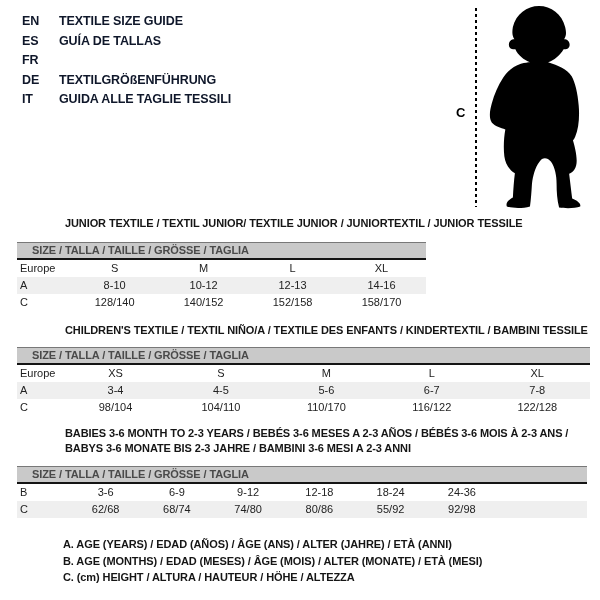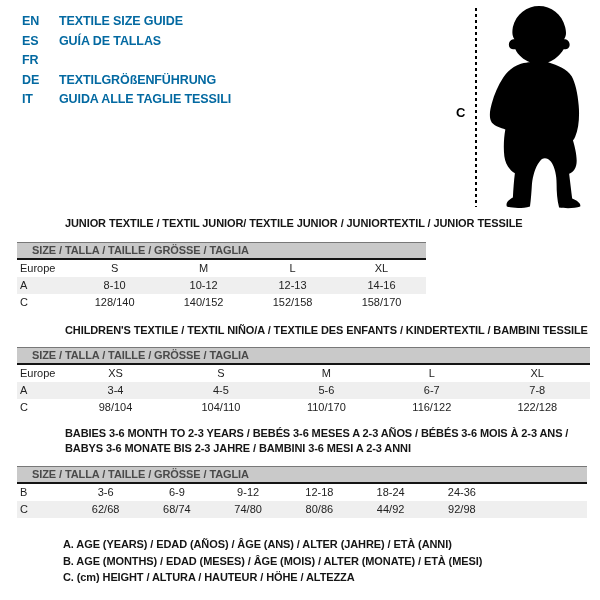--- a/index.html
+++ b/index.html
@@ -2,21 +2,21 @@
 <html><head>
 <meta charset="utf-8">
 <style>
   html,body{margin:0;padding:0;background:#fff;}
   .canvas{
     position:relative;width:600px;height:600px;background:#ffffff;overflow:hidden;
     font-family:"Liberation Sans","DejaVu Sans",sans-serif;color:#111;
   }
   
   .lang{position:absolute;left:22px;top:12px;font-weight:700;font-size:12.5px;
-        line-height:19.5px;letter-spacing:-0.1px;color:#0369a1;}
+        line-height:19.5px;letter-spacing:-0.1px;color:#0f172a;}
   .lang-row{display:flex;}
   .lang-code{width:37px;}
   
   .dots{position:absolute;left:475px;top:8px;width:2px;height:199px;
         background-image:repeating-linear-gradient(#000 0 3px,transparent 3px 6px);}
   .c-label{position:absolute;left:456px;top:105px;font-weight:700;font-size:13px;color:#000;}
   .baby{position:absolute;left:484px;top:5px;}
   
   .table-title{position:absolute;left:17px;font-weight:700;font-size:11px;
                line-height:14.5px;letter-spacing:-0.1px;color:#151515;margin-left:48px;}
@@ -195,21 +195,21 @@
               <td>18-24</td>
               <td>24-36</td>
               <td></td>
             </tr>
             <tr class="shaded">
               <td>C</td>
               <td>62/68</td>
               <td>68/74</td>
               <td>74/80</td>
               <td>80/86</td>
-              <td>44/92</td>
+              <td>55/92</td>
               <td>92/98</td>
               <td></td>
             </tr>
           </tbody>
         </table>
       </div>
     </div>
 
   <div class="footnotes">
     <div>A. AGE (YEARS) / EDAD (AÑOS) / ÂGE (ANS) / ALTER (JAHRE) / ETÀ (ANNI)</div>

